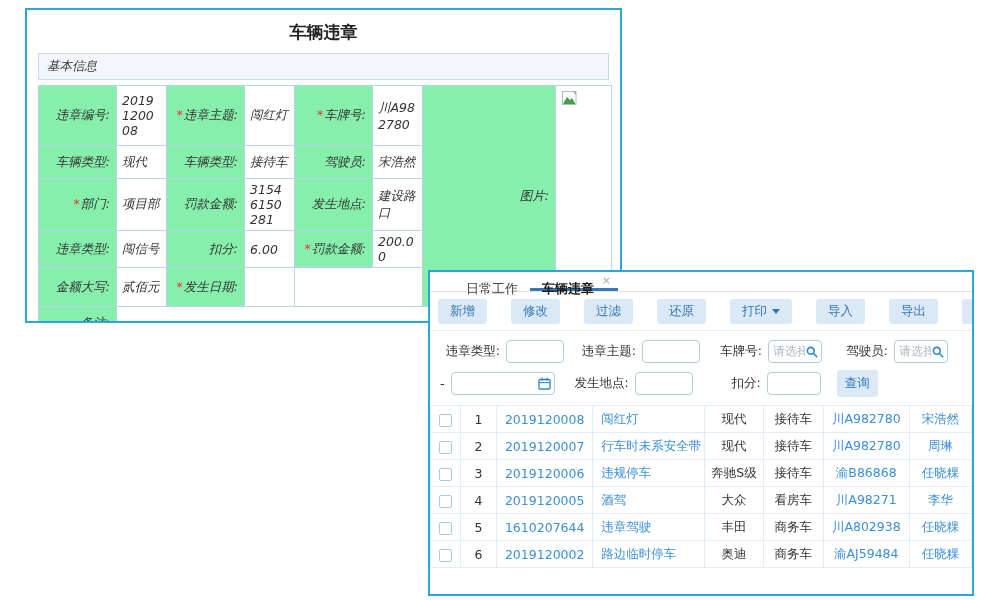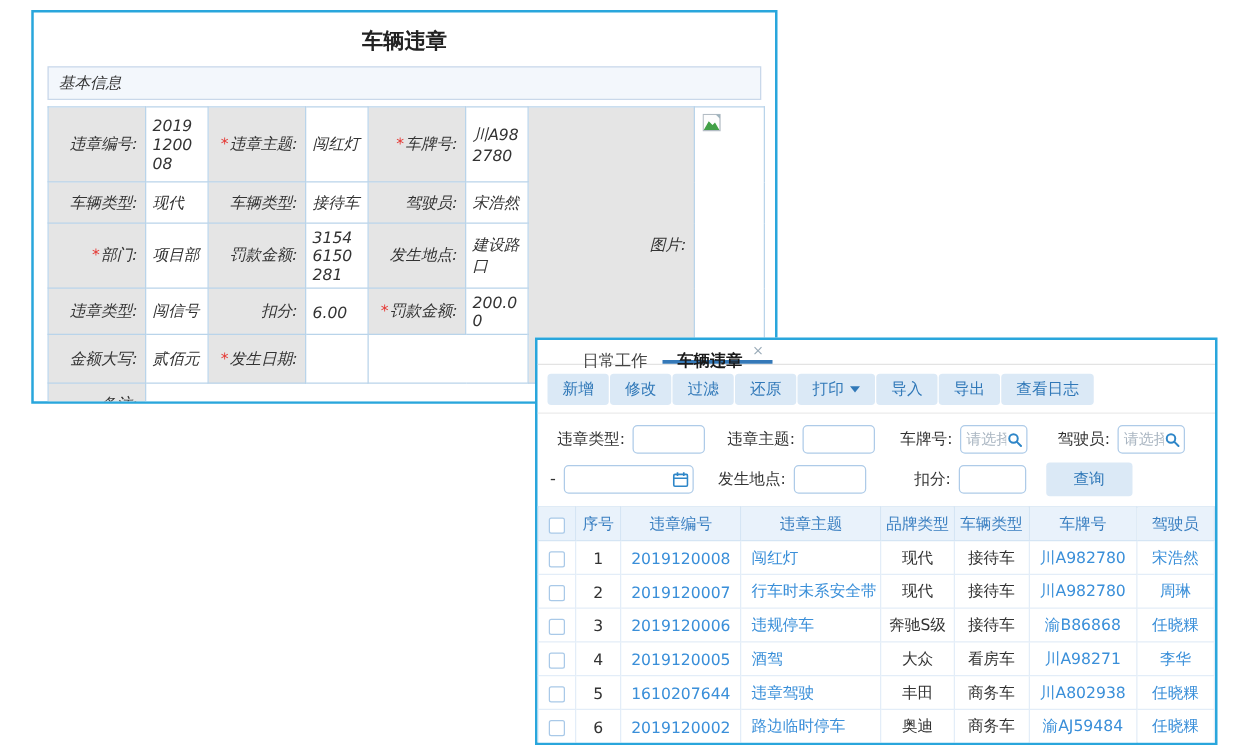--- a/index.html
+++ b/index.html
@@ -7,51 +7,51 @@
   .stage { position:relative; width:1000px; height:600px; background:#fff; overflow:hidden; }
 
   
   .form-win { position:absolute; left:25px; top:8px; width:597px; height:315px;
               background:#fff; border:2px solid #29a6dc; overflow:hidden; }
   .form-title { text-align:center; font-size:17px; font-weight:bold; color:#222; padding:11px 0 9px; }
   .section { margin:0 11px;font-style:italic; }
   .section-hd { font-size:12.5px; color:#333; background:#f3f7fc; border:1px solid #c9d8ea; padding:4px 8px; }
   .ftable { width:100%; border-collapse:collapse; table-layout:fixed; margin-top:5px; }
   .ftable td { border:1px solid #b9d4ea; font-size:12.5px; vertical-align:middle; }
-  .ftable td.lbl { background:#e5e5e5; color:#333; text-align:right; padding:3px 6px; }
+  .ftable td.lbl { background:#86efac; color:#333; text-align:right; padding:3px 6px; }
   .ftable td.val { background:#fff; color:#333; text-align:left; padding:3px 5px; word-break:break-all; }
   .ftable td.imgcell { vertical-align:top; padding:5px 0 0 6px; background:#fff; }
   .req { color:#e53935; margin-right:1px; }
   .r1 { height:60px; } .r2 { height:33px; } .r3 { height:45px; }
   .r4 { height:33px; } .r5 { height:39px; } .r6 { height:34px; }
 
   
   .panel { position:absolute; left:428px; top:270px; width:546px; height:326px;
            background:#fff; border:2px solid #29a6dc; overflow:hidden; }
   .tabbar { display:flex; align-items:stretch; height:20px; border-bottom:1px solid #e3e3e3; padding-left:24px; }
   .tab { font-size:13px; color:#444; padding:8px 12px 0; position:relative; cursor:default; }
   .tab.active { font-weight:bold; color:#1a1a1a; border-bottom:3px solid #3579b8; padding-right:24px; }
   .tab-close { position:absolute; top:2px; right:7px; font-size:11px; color:#9aabb8; font-weight:normal; }
-  .toolbar { display:flex; gap:1px; padding:7px 8px 6px; border-bottom:1px solid #ececec; }
+  .toolbar { display:flex; gap:24px; padding:7px 8px 6px; border-bottom:1px solid #ececec; }
   .tbtn { background:#dbe9f6; color:#3078b8; border:0; border-radius:3px; font-size:12.5px;
           padding:4px 12px; white-space:nowrap; font-family:inherit; display:flex; align-items:center; gap:5px; }
   .caret { width:0; height:0; border-left:4px solid transparent; border-right:4px solid transparent;
            border-top:5px solid #3078b8; display:inline-block; }
   .search { padding:2px 4px 6px; }
   .srow { display:flex; align-items:center; margin-top:7px; }
   .slabel { font-size:12.5px; color:#333; text-align:right; white-space:nowrap; }
   .sinput { height:23px; border:1px solid #aecbe8; border-radius:4px; font-size:12px;
             padding:0 4px; outline:none; font-family:Liberation Serif, serif; min-width:0; width:100%; color:#333; }
   .sinput::placeholder { color:#aab6c2; }
   .iwrap { position:relative; display:flex; align-items:center; }
   .iwrap .icon-right { position:absolute; right:4px; display:flex; }
   .iwrap .sinput { padding-right:16px; }
   .dash { font-size:13px; color:#333; }
   .qbtn { background:#dbe9f6; color:#3078b8; border:0; border-radius:3px; font-size:12.5px;
-          padding:5px 22px; font-family:Liberation Sans, sans-serif; white-space:nowrap; }
+          padding:5px 8px; font-family:Liberation Sans, sans-serif; white-space:nowrap; }
 
   .ltable { width:100%; border-collapse:collapse; table-layout:fixed; margin-top:2px; }
   .ltable th { background:#e9f2fb; color:#3a7fc1; font-weight:normal; font-size:12.5px; height:27px;
                border:1px solid #d5e5f4; text-align:center; white-space:nowrap; overflow:hidden; }
   .ltable td { font-size:12.5px; color:#333; height:27px; border:1px solid #e3edf8; text-align:center;
                white-space:nowrap; overflow:hidden; background:#fff; }
   .ltable td.link { color:#3a8fd9; }
   .ltable td.subj { text-align:left; padding-left:8px; }
   .cb { display:inline-block; width:13px; height:13px; border:1px solid #a9c9e8; border-radius:2px;
         background:#fff; vertical-align:middle; }
@@ -226,30 +226,20 @@
         <col style="width:30px">
           <col style="width:36px">
           <col style="width:96px">
           <col style="width:112px">
         <col style="width:58px">
           <col style="width:60px">
           <col style="width:86px">
           <col style="width:62px">
       </colgroup>
       <tbody>
-          <tr>
-        <th><span class="cb"></span></th>
-        <th>序号</th>
-        <th>违章编号</th>
-        <th>违章主题</th>
-        <th>品牌类型</th>
-        <th>车辆类型</th>
-        <th>车牌号</th>
-        <th>驾驶员</th>
-      </tr>
       <tr>
         <td><span class="cb"></span></td>
         <td>1</td>
         <td class="link">2019120008</td>
         <td class="link subj">闯红灯</td>
         <td>现代</td>
         <td>接待车</td>
         <td class="link">川A982780</td>
         <td class="link">宋浩然</td>
       </tr>

